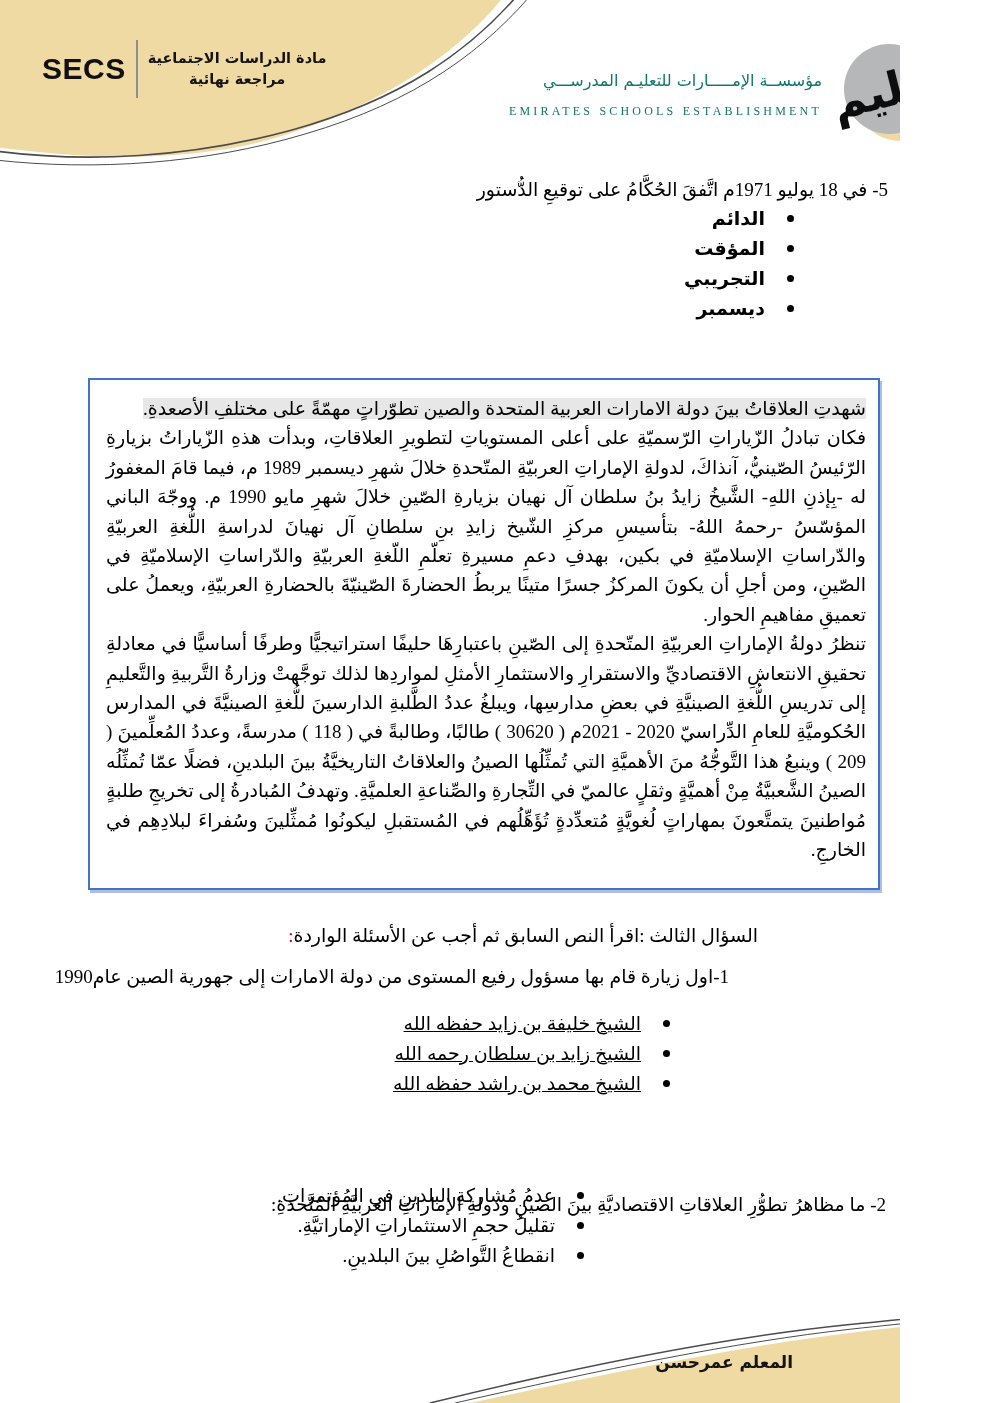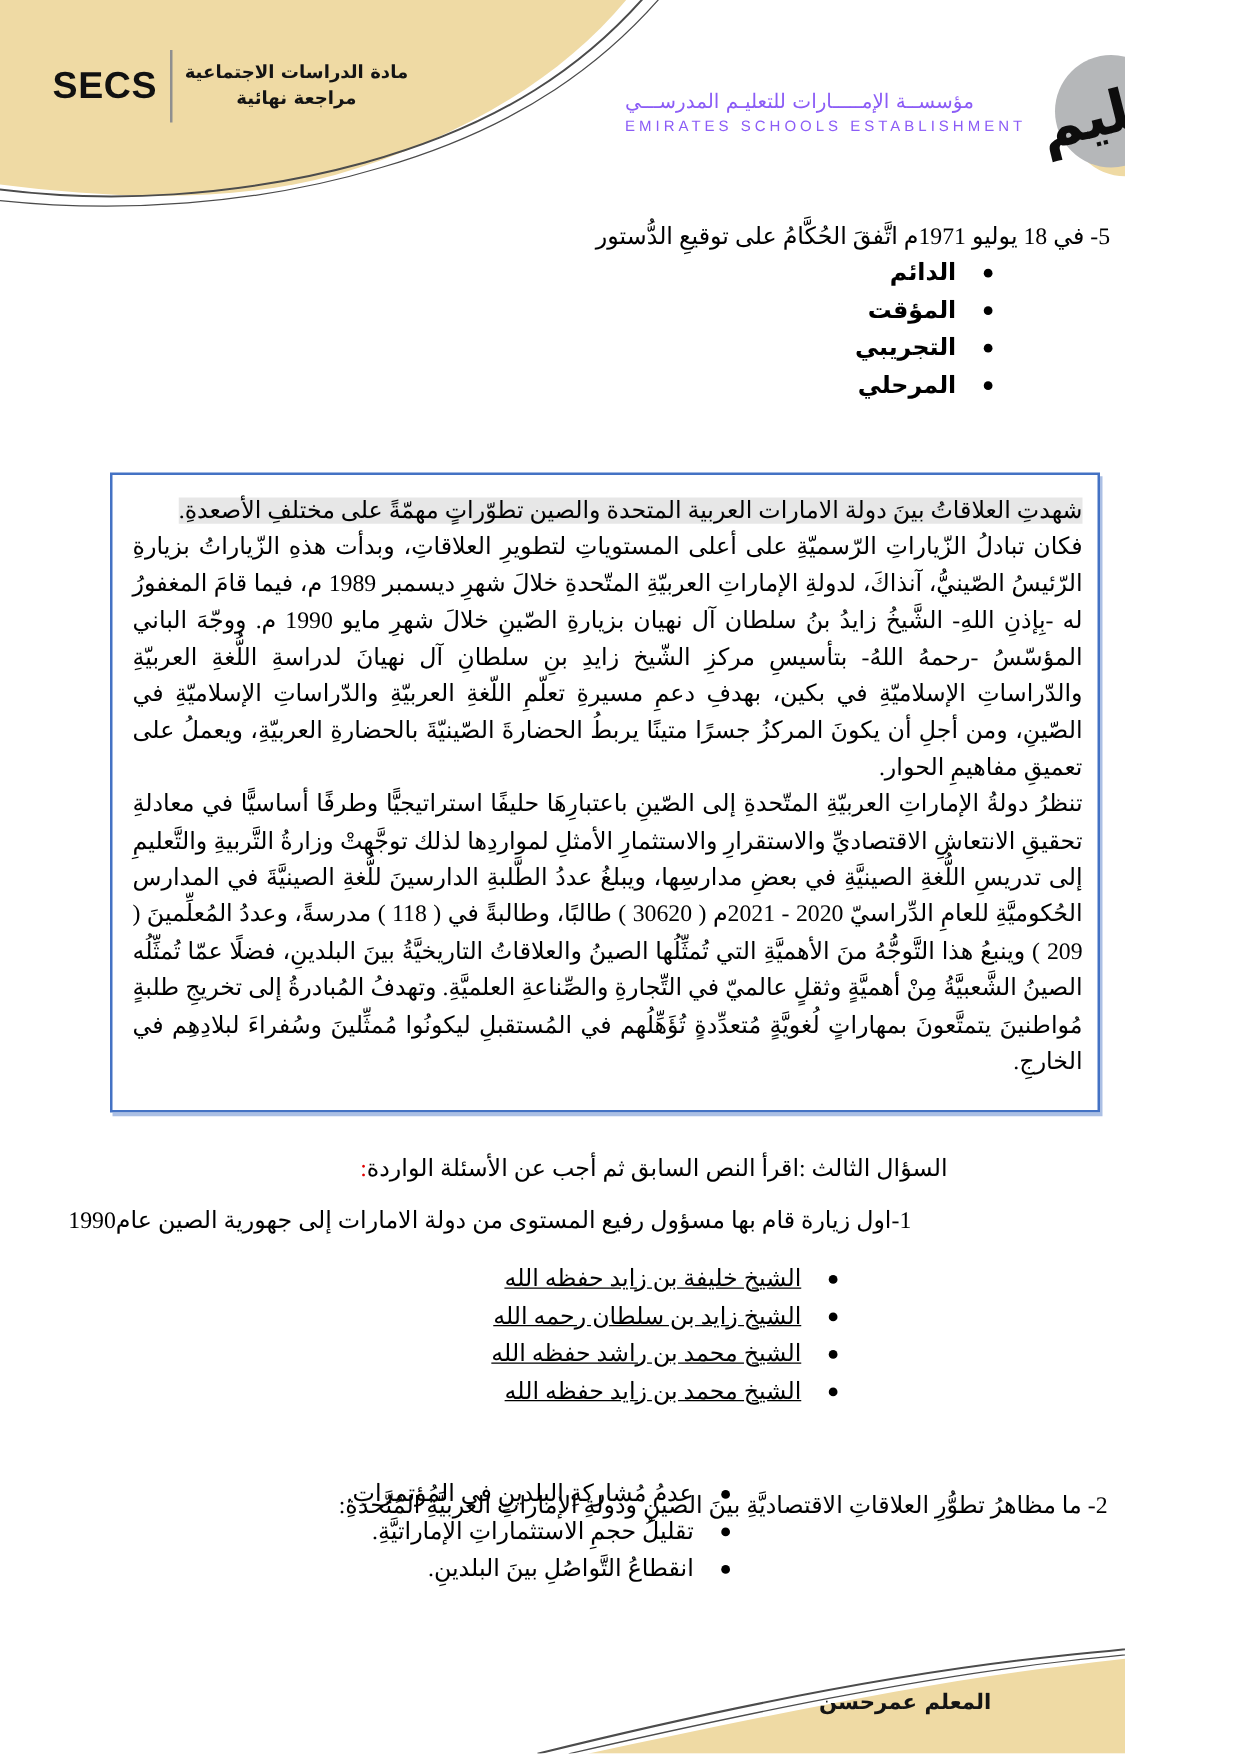--- a/index.html
+++ b/index.html
@@ -8,25 +8,25 @@
   svg{display:block;}
 
   
   .header-art{position:absolute;top:0;left:0;pointer-events:none;}
   .secs-block{position:absolute;top:40px;left:42px;display:flex;align-items:center;gap:10px;}
   .secs-logo{font-family:"Liberation Sans","DejaVu Sans",sans-serif;font-weight:bold;
              font-size:30px;letter-spacing:0.5px;color:#111;}
   .secs-divider{width:2px;height:58px;background:#8f8f8f;}
   .subject-block{direction:rtl;text-align:center;font-family:"DejaVu Sans","Liberation Sans",sans-serif;
                  font-weight:bold;font-size:14.5px;line-height:21px;color:#141414;}
-  .ese-block{position:absolute;top:70px;left:500px;width:322px;text-align:left;color:#8b5cf6;}
+  .ese-block{position:absolute;top:70px;left:500px;width:322px;text-align:right;color:#0f766e;}
   .ese-arabic{direction:rtl;font-family:"DejaVu Sans","Liberation Sans",sans-serif;
               font-size:16px;line-height:22px;}
-  .ese-english{font-family:Liberation Sans, sans-serif;font-size:12px;
-               letter-spacing:3.2px;margin-top:2px;white-space:nowrap;}
+  .ese-english{font-family:Liberation Serif, serif;font-size:12px;
+               letter-spacing:3.2px;margin-top:12px;white-space:nowrap;}
   .ese-mark{position:absolute;top:38px;left:836px;}
 
   
   .q-line{position:absolute;direction:rtl;text-align:center;font-size:19px;line-height:27px;white-space:nowrap;}
   .q5-line{top:176px;right:12px;}
   .opts{position:absolute;list-style:none;margin:0;padding:0;direction:rtl;}
   .opts li{display:flex;direction:rtl;align-items:center;height:30px;font-size:19px;}
   .dot{width:7px;height:7px;border-radius:50%;background:#000;margin-left:22px;flex:0 0 auto;}
   .q5-opts{top:203px;right:106px;font-weight:bold;}
   .q1-opts{top:1008px;right:230px;text-decoration:underline;}
@@ -90,21 +90,21 @@
     <li>
         <span class="dot"></span>
         <span>المؤقت</span>
       </li>
     <li>
         <span class="dot"></span>
         <span>التجريبي</span>
       </li>
     <li>
         <span class="dot"></span>
-        <span>المرحلي</span>
+        <span>ديسمبر</span>
       </li>
   </ul>
 
   <div class="passage-box">
     <p><span class="hl">شهدتِ العلاقاتُ بينَ دولة الامارات العربية المتحدة والصين تطوّراتٍ مهمّةً على مختلفِ الأصعدةِ.</span></p>
     <p>فكان تبادلُ الزّياراتِ الرّسميّةِ على أعلى المستوياتِ لتطويرِ العلاقاتِ، وبدأت هذهِ الزّياراتُ بزيارةِ الرّئيسُ الصّينيُّ، آنذاكَ، لدولةِ الإماراتِ العربيّةِ المتّحدةِ خلالَ شهرِ ديسمبر 1989 م، فيما قامَ المغفورُ له -بِإذنِ اللهِ- الشَّيخُ زايدُ بنُ سلطان آل نهيان بزيارةِ الصّينِ خلالَ شهرِ مايو 1990 م. ووجّهَ الباني المؤسّسُ -رحمهُ اللهُ- بتأسيسِ مركزِ الشّيخ زايدِ بنِ سلطانِ آل نهيانَ لدراسةِ اللُّغةِ العربيّةِ والدّراساتِ الإسلاميّةِ في بكين،  بهدفِ دعمِ مسيرةِ تعلّمِ اللّغةِ العربيّةِ والدّراساتِ الإسلاميّةِ في الصّينِ، ومن أجلِ أن يكونَ المركزُ جسرًا متينًا يربطُ الحضارةَ الصّينيّةَ بالحضارةِ العربيّةِ، ويعملُ على تعميقِ مفاهيمِ الحوار.</p>
     <p>تنظرُ دولةُ الإماراتِ العربيّةِ المتّحدةِ إلى الصّينِ باعتبارِهَا حليفًا استراتيجيًّا وطرفًا أساسيًّا في معادلةِ تحقيقِ الانتعاشِ الاقتصاديِّ والاستقرارِ والاستثمارِ الأمثلِ لمواردِها لذلك توجَّهتْ وزارةُ التَّربيةِ والتَّعليمِ إلى تدريسِ اللُّغةِ الصينيَّةِ في بعضِ مدارسِها، ويبلغُ عددُ الطَّلبةِ الدارسينَ للُّغةِ الصينيَّةَ في المدارس الحُكوميَّةِ للعامِ الدِّراسيّ 2020 - 2021م ( 30620 ) طالبًا، وطالبةً في ( 118 ) مدرسةً، وعددُ المُعلِّمينَ ( 209 ) وينبعُ هذا التَّوجُّهُ منَ الأهميَّةِ التي تُمثِّلُها الصينُ والعلاقاتُ التاريخيَّةُ بينَ البلدينِ، فضلًا عمّا تُمثِّلُه الصينُ الشَّعبيَّةُ مِنْ أهميَّةٍ وثقلٍ عالميّ في التِّجارةِ والصِّناعةِ العلميَّةِ. وتهدفُ المُبادرةُ إلى تخريجِ طلبةٍ مُواطنينَ يتمتَّعونَ بمهاراتٍ لُغويَّةٍ مُتعدِّدةٍ تُؤَهِّلُهم في المُستقبلِ ليكونُوا مُمثِّلينَ وسُفراءَ لبلادِهِم في الخارجِ.</p>
   </div>
 
   <div class="q-line sec3-heading"><span>السؤال الثالث :اقرأ النص السابق  ثم أجب عن الأسئلة الواردة</span><span class="red">:</span></div>
@@ -115,24 +115,20 @@
         <span class="dot"></span>
         <span>الشيخ خليفة بن زايد حفظه الله</span>
       </li>
     <li>
         <span class="dot"></span>
         <span>الشيخ زايد بن سلطان رحمه الله</span>
       </li>
     <li>
         <span class="dot"></span>
         <span>الشيخ محمد بن راشد حفظه الله</span>
-      </li>
-    <li>
-        <span class="dot"></span>
-        <span>الشيخ محمد بن زايد حفظه الله</span>
       </li>
   </ul>
 
   <div class="q-line q2-line">2- ما مظاهرُ تطوُّرِ  العلاقاتِ الاقتصاديَّةِ بينَ الصينِ ودولةِ الإماراتِ العربيَّةِ المُتَّحدةِ:</div>
   <ul class="opts q2-opts">
     <li>
         <span class="dot"></span>
         <span>عدمُ مُشاركةِ البلدينِ في المُؤتمراتِ.</span>
       </li>
     <li>

